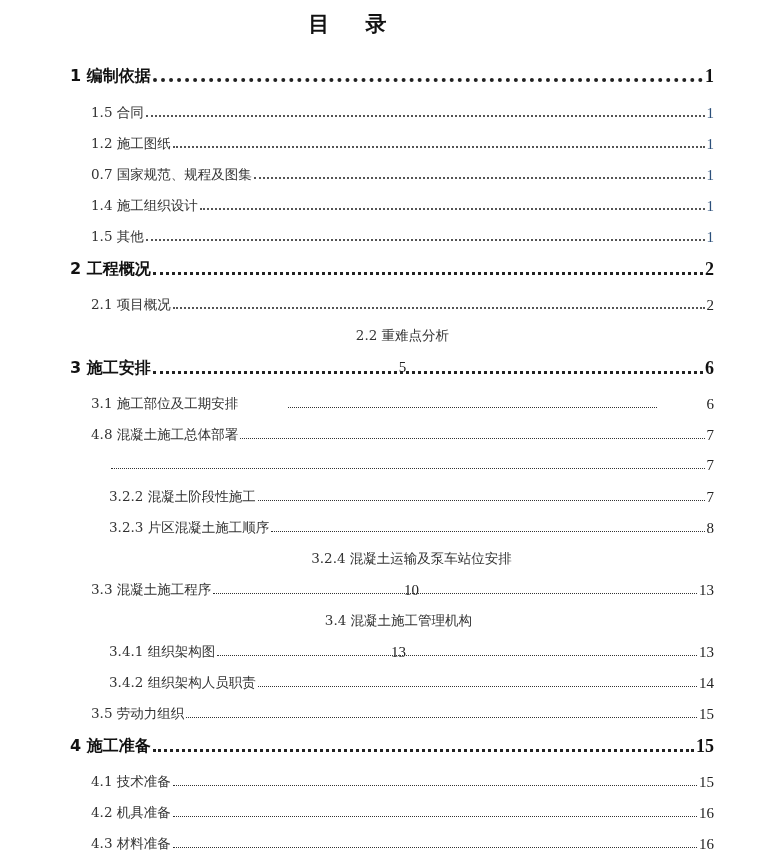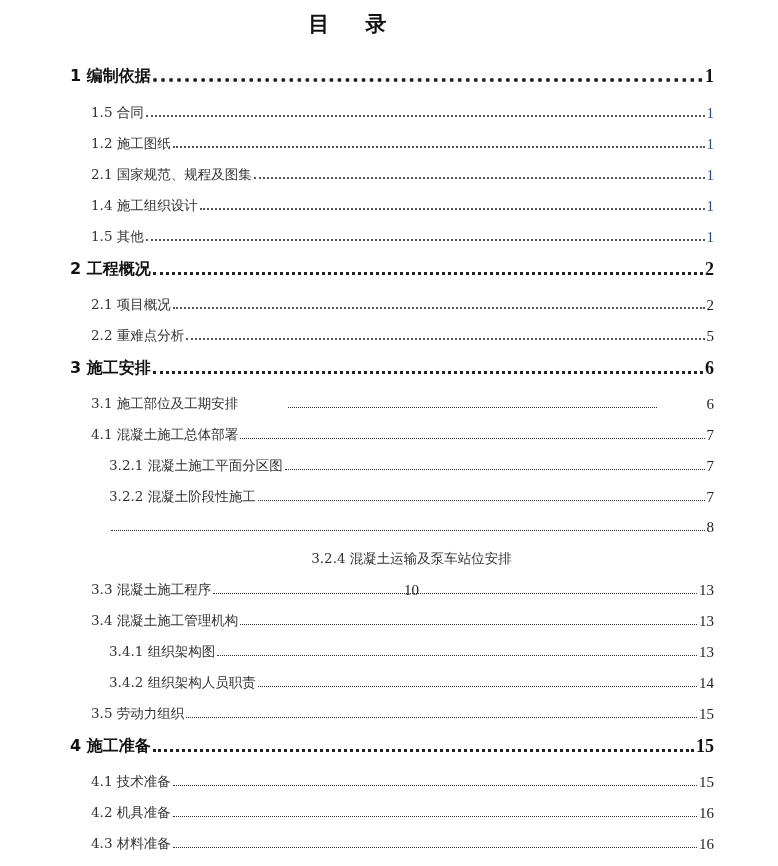--- a/index.html
+++ b/index.html
@@ -46,21 +46,21 @@
       <span class="label">1.5  合同</span>
       <span class="leader"></span>
       <span class="page">1</span>
     </div>
     <div class="entry lvl2 sparse blue" style="left: 91px; top: 135px;">
       <span class="label">1.2  施工图纸</span>
       <span class="leader"></span>
       <span class="page">1</span>
     </div>
     <div class="entry lvl2 sparse blue" style="left: 91px; top: 166px;">
-      <span class="label">2.1  国家规范、规程及图集</span>
+      <span class="label">0.7  国家规范、规程及图集</span>
       <span class="leader"></span>
       <span class="page">1</span>
     </div>
     <div class="entry lvl2 sparse blue" style="left: 91px; top: 197px;">
       <span class="label">1.4  施工组织设计</span>
       <span class="leader"></span>
       <span class="page">1</span>
     </div>
     <div class="entry lvl2 sparse blue" style="left: 91px; top: 228px;">
       <span class="label">1.5  其他</span>
@@ -70,65 +70,65 @@
     <div class="entry lvl1 dense" style="left: 70px; top: 259px;">
       <span class="label">2 工程概况</span>
       <span class="leader"></span>
       <span class="page">2</span>
     </div>
     <div class="entry lvl2 sparse" style="left: 91px; top: 296px;">
       <span class="label">2.1 项目概况 </span>
       <span class="leader"></span>
       <span class="page">2</span>
     </div>
-    <div class="entry lvl2 sparse" style="left: 91px; top: 327px;">
+    <div class="entry lvl2 sparse" style="left: 91px; top: 327px; flex-direction: column;">
       <span class="label">2.2  重难点分析</span>
       <span class="leader"></span>
       <span class="page">5</span>
     </div>
     <div class="entry lvl1 dense" style="left: 70px; top: 358px;">
       <span class="label">3  施工安排</span>
       <span class="leader"></span>
       <span class="page">6</span>
     </div>
     <div class="entry lvl2 dense" style="left: 91px; top: 395px; gap: 48px;">
       <span class="label">3.1  施工部位及工期安排</span>
       <span class="leader"></span>
       <span class="page">6</span>
     </div>
     <div class="entry lvl2 dense" style="left: 91px; top: 426px;">
-      <span class="label">4.1  混凝土施工总体部署</span>
+      <span class="label">4.8  混凝土施工总体部署</span>
       <span class="leader"></span>
       <span class="page">7</span>
     </div>
     <div class="entry lvl3 dense" style="left: 109px; top: 457px;">
-      <span class="label">3.2.1  混凝土施工平面分区图</span>
       <span class="leader"></span>
       <span class="page">7</span>
     </div>
     <div class="entry lvl3 dense" style="left: 109px; top: 488px;">
       <span class="label">3.2.2  混凝土阶段性施工</span>
       <span class="leader"></span>
       <span class="page">7</span>
     </div>
     <div class="entry lvl3 dense" style="left: 109px; top: 519px;">
+      <span class="label">3.2.3  片区混凝土施工顺序</span>
       <span class="leader"></span>
       <span class="page">8</span>
     </div>
     <div class="entry lvl3 dense" style="left: 109px; top: 550px; flex-direction: column;">
       <span class="label">3.2.4  混凝土运输及泵车站位安排</span>
       <span class="leader"></span>
       <span class="page">10</span>
     </div>
     <div class="entry lvl2 dense" style="left: 91px; top: 581px;">
       <span class="label">3.3  混凝土施工程序</span>
       <span class="leader"></span>
       <span class="page">13</span>
     </div>
-    <div class="entry lvl2 dense" style="left: 91px; top: 612px;">
+    <div class="entry lvl2 dense" style="left: 83px; top: 612px; flex-direction: column;">
       <span class="label">3.4  混凝土施工管理机构</span>
       <span class="leader"></span>
       <span class="page">13</span>
     </div>
     <div class="entry lvl3 dense" style="left: 109px; top: 643px;">
       <span class="label">3.4.1  组织架构图</span>
       <span class="leader"></span>
       <span class="page">13</span>
     </div>
     <div class="entry lvl3 dense" style="left: 109px; top: 674px;">

